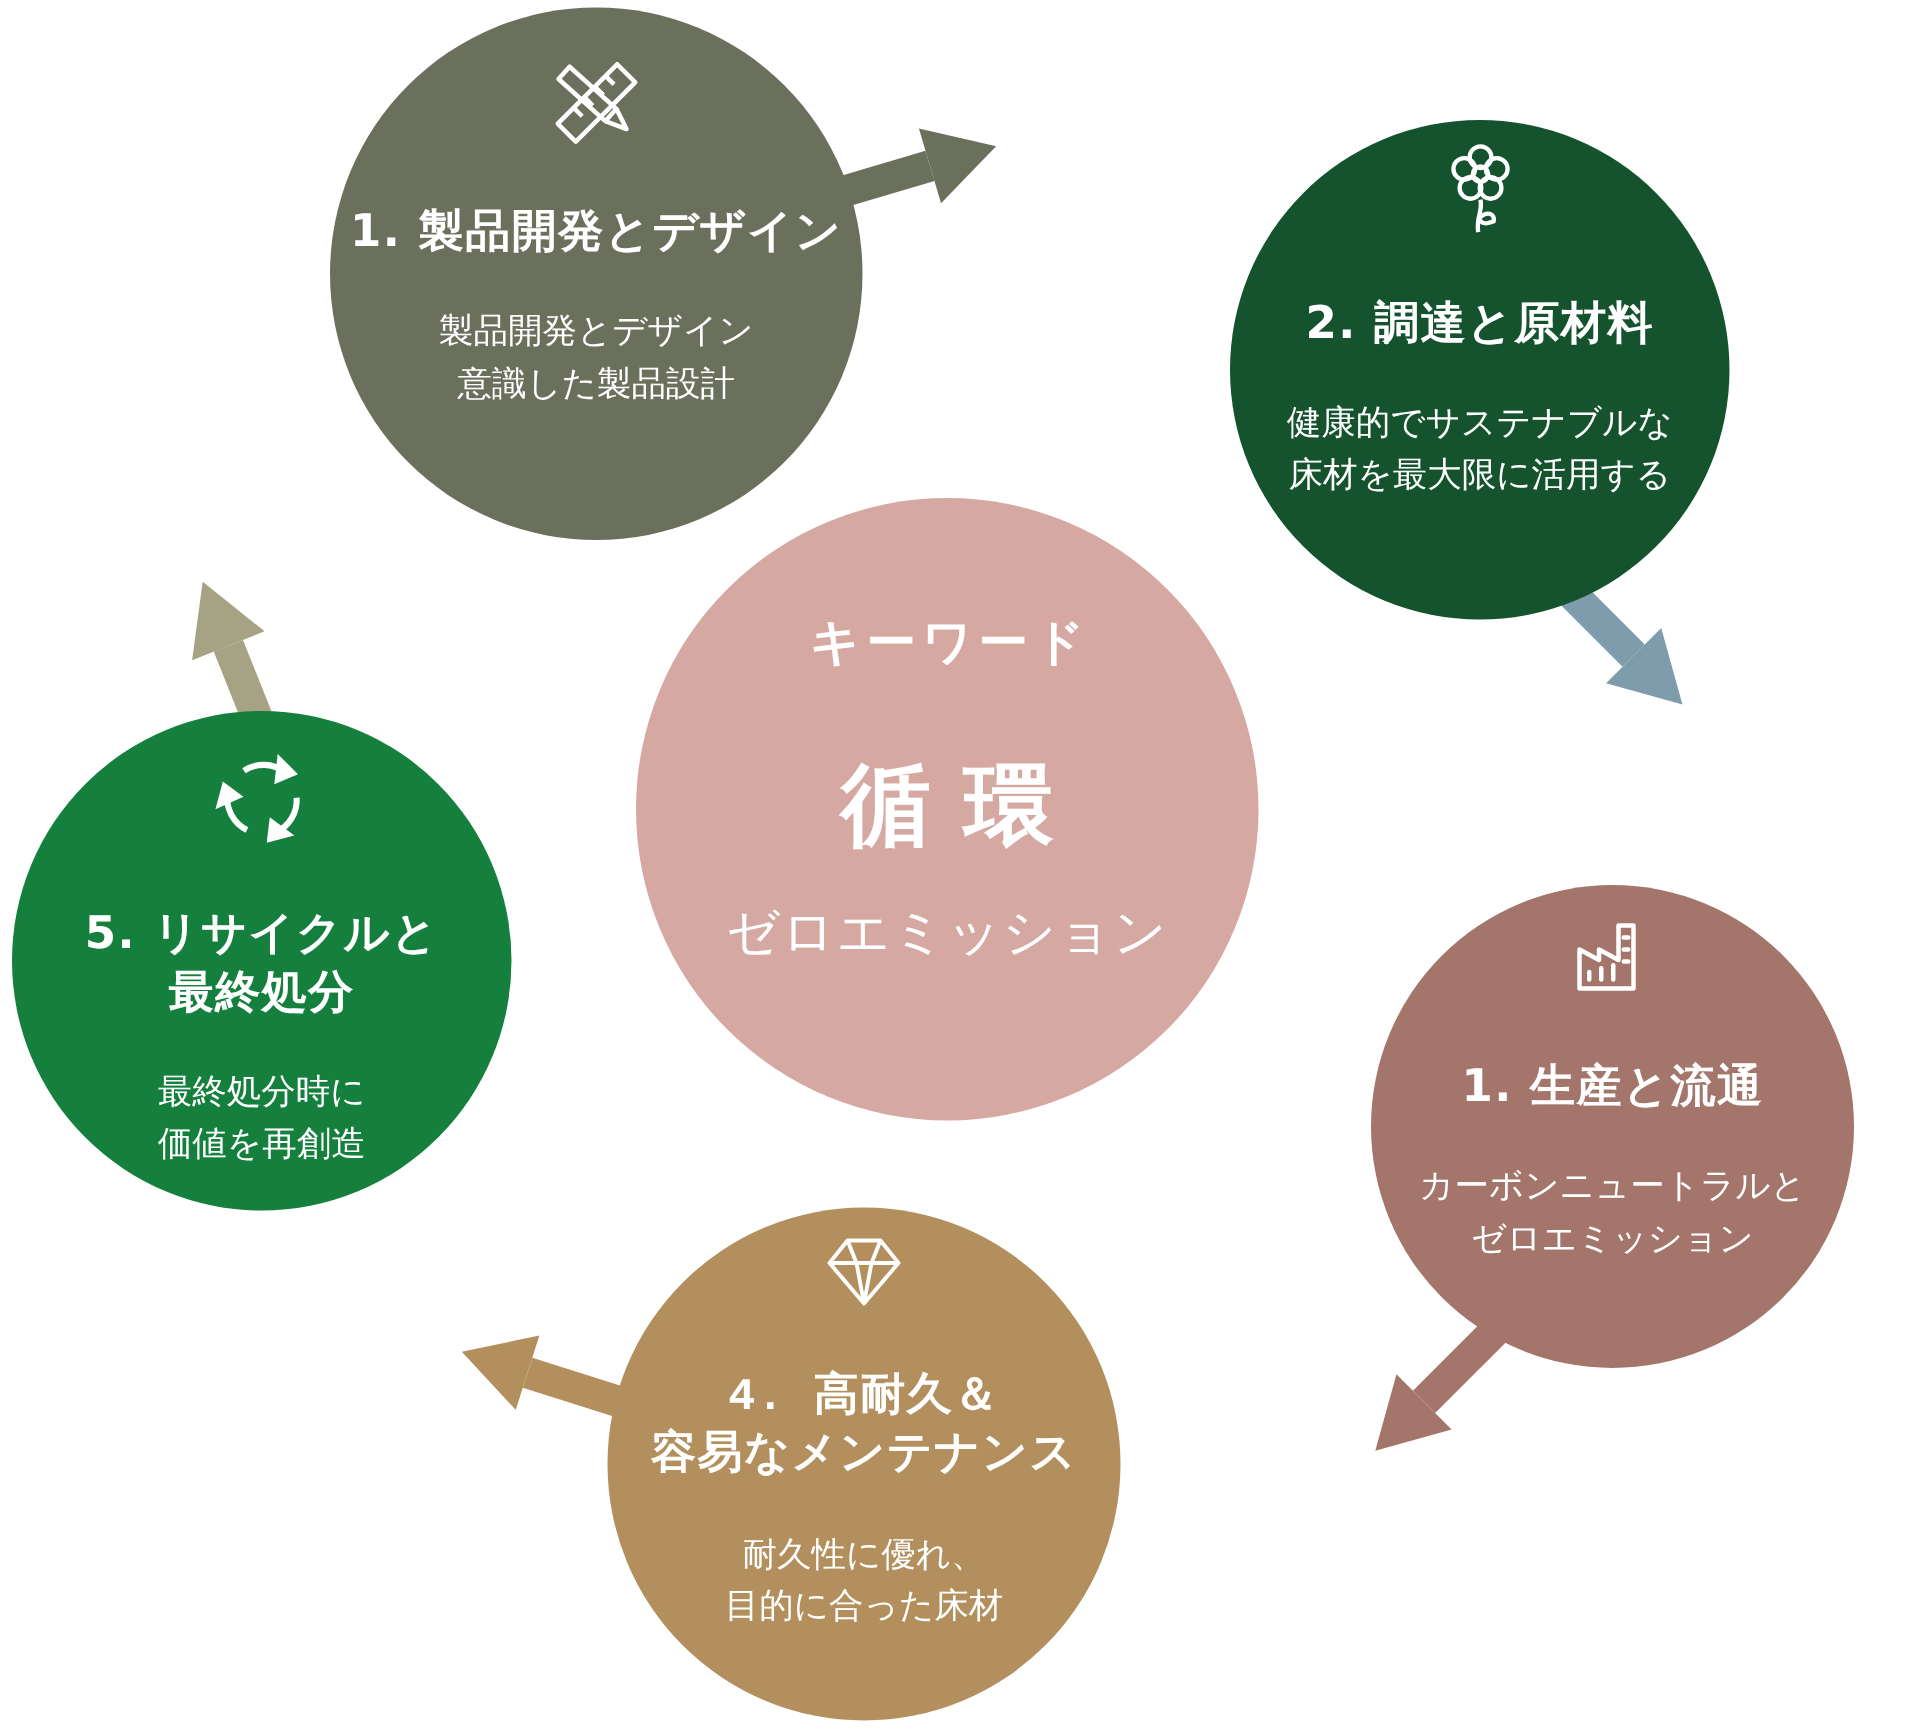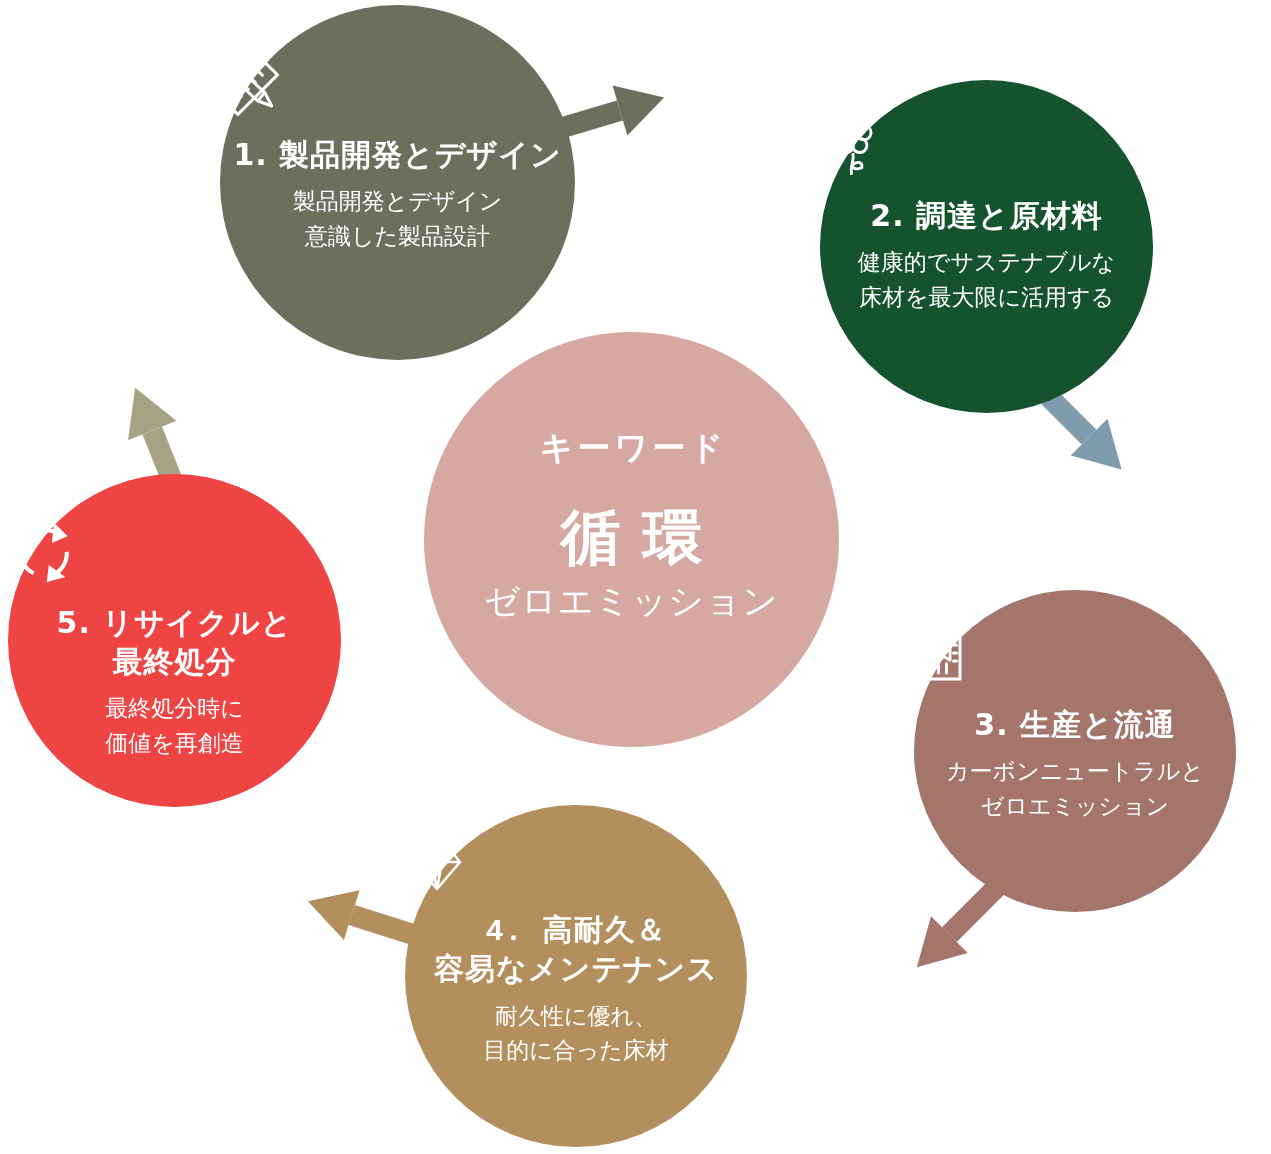--- a/index.html
+++ b/index.html
@@ -4,22 +4,22 @@
 <style>
   * { margin:0; padding:0; box-sizing:border-box; }
   html,body { background:#ffffff; }
   body { font-family:"DejaVu Sans","Liberation Sans",sans-serif; }
   .canvas { position:relative; width:1271px; height:1154px; background:#ffffff; overflow:hidden; }
 
   .arrows { position:absolute; left:0; top:0; width:1271px; height:1154px; z-index:1; }
 
   .circle {
     position:absolute; border-radius:50%;
-    display:flex; flex-direction:column; justify-content:center;
-    text-align:center; color:#ffffff; z-index:2;
+    display:flex; flex-direction:column; align-items:center; justify-content:center;
+    text-align:center; color:#ffffff; z-index:2;gap:20px;
   }
   .icon { display:block; margin-bottom:14px; flex:0 0 auto; }
   .step-title { font-weight:700; font-size:30px; line-height:1.3; letter-spacing:1px; white-space:pre-line; }
   .step-body  { font-size:23px; line-height:1.5; margin-top:10px; white-space:pre-line; }
 
   #c1 { left:220px; top:5px;   width:355px; height:355px; padding-bottom:55px; }
   #c2 { left:820px; top:80px;  width:333px; height:333px; padding-bottom:63px; }
   #c3 { left:914px; top:590px; width:322px; height:322px; padding-bottom:52px; }
   #c4 { left:405px; top:805px; width:342px; height:342px; padding-bottom:48px;font-family:Liberation Mono, monospace; }
   #c5 { left:8px;   top:474px; width:333px; height:333px; padding-bottom:4px;  }
@@ -101,41 +101,41 @@
       <g fill="none" stroke="#ffffff" stroke-width="3" stroke-linejoin="round" stroke-linecap="round">
         <path d="M10 52 V26 L23 33 V26 L36 33 V10 H46 V52 Z"></path>
         <line x1="16.5" y1="46" x2="16.5" y2="41"></line>
         <line x1="24.5" y1="46" x2="24.5" y2="38.5"></line>
         <line x1="32.5" y1="46" x2="32.5" y2="36.5"></line>
         <line x1="39.5" y1="18" x2="42.5" y2="18"></line>
         <line x1="39.5" y1="26" x2="42.5" y2="26"></line>
         <line x1="39.5" y1="34" x2="42.5" y2="34"></line>
       </g>
     </svg>
-    <div class="step-title">3. 生産と流通</div>
+    <div class="step-title">1. 生産と流通</div>
     <div class="step-body">カーボンニュートラルと
 ゼロエミッション</div>
   </div>
 
   <div class="circle" id="c4" style="background-color: rgb(178, 143, 93);">
     <svg class="icon" width="64" height="64" viewBox="0 0 64 64">
       <g fill="none" stroke="#ffffff" stroke-width="2.6" stroke-linejoin="round">
         <path d="M21 12 H43 L55 27 L32 54 L9 27 Z"></path>
         <path d="M9 27 H55"></path>
         <path d="M21 12 L27 27 L32 54"></path>
         <path d="M43 12 L37 27 L32 54"></path>
       </g>
     </svg>
     <div class="step-title">4. 高耐久＆
 容易なメンテナンス</div>
     <div class="step-body">耐久性に優れ、
 目的に合った床材</div>
   </div>
 
-  <div class="circle" id="c5" style="background-color: #ef4444;">
+  <div class="circle" id="c5" style="background-color: #15803d;">
     <svg class="icon" width="72" height="72" viewBox="0 0 64 64">
       <defs>
         <g id="rseg">
           <path d="M21 15 A 21 21 0 0 1 45 15.5" fill="none" stroke="#ffffff" stroke-width="3.6"></path>
           <polygon points="41,5 53,17 39,23" fill="#ffffff"></polygon>
         </g>
       </defs>
       <use href="#rseg"></use>
       <use href="#rseg" transform="rotate(120 32 32)"></use>
       <use href="#rseg" transform="rotate(240 32 32)"></use>

